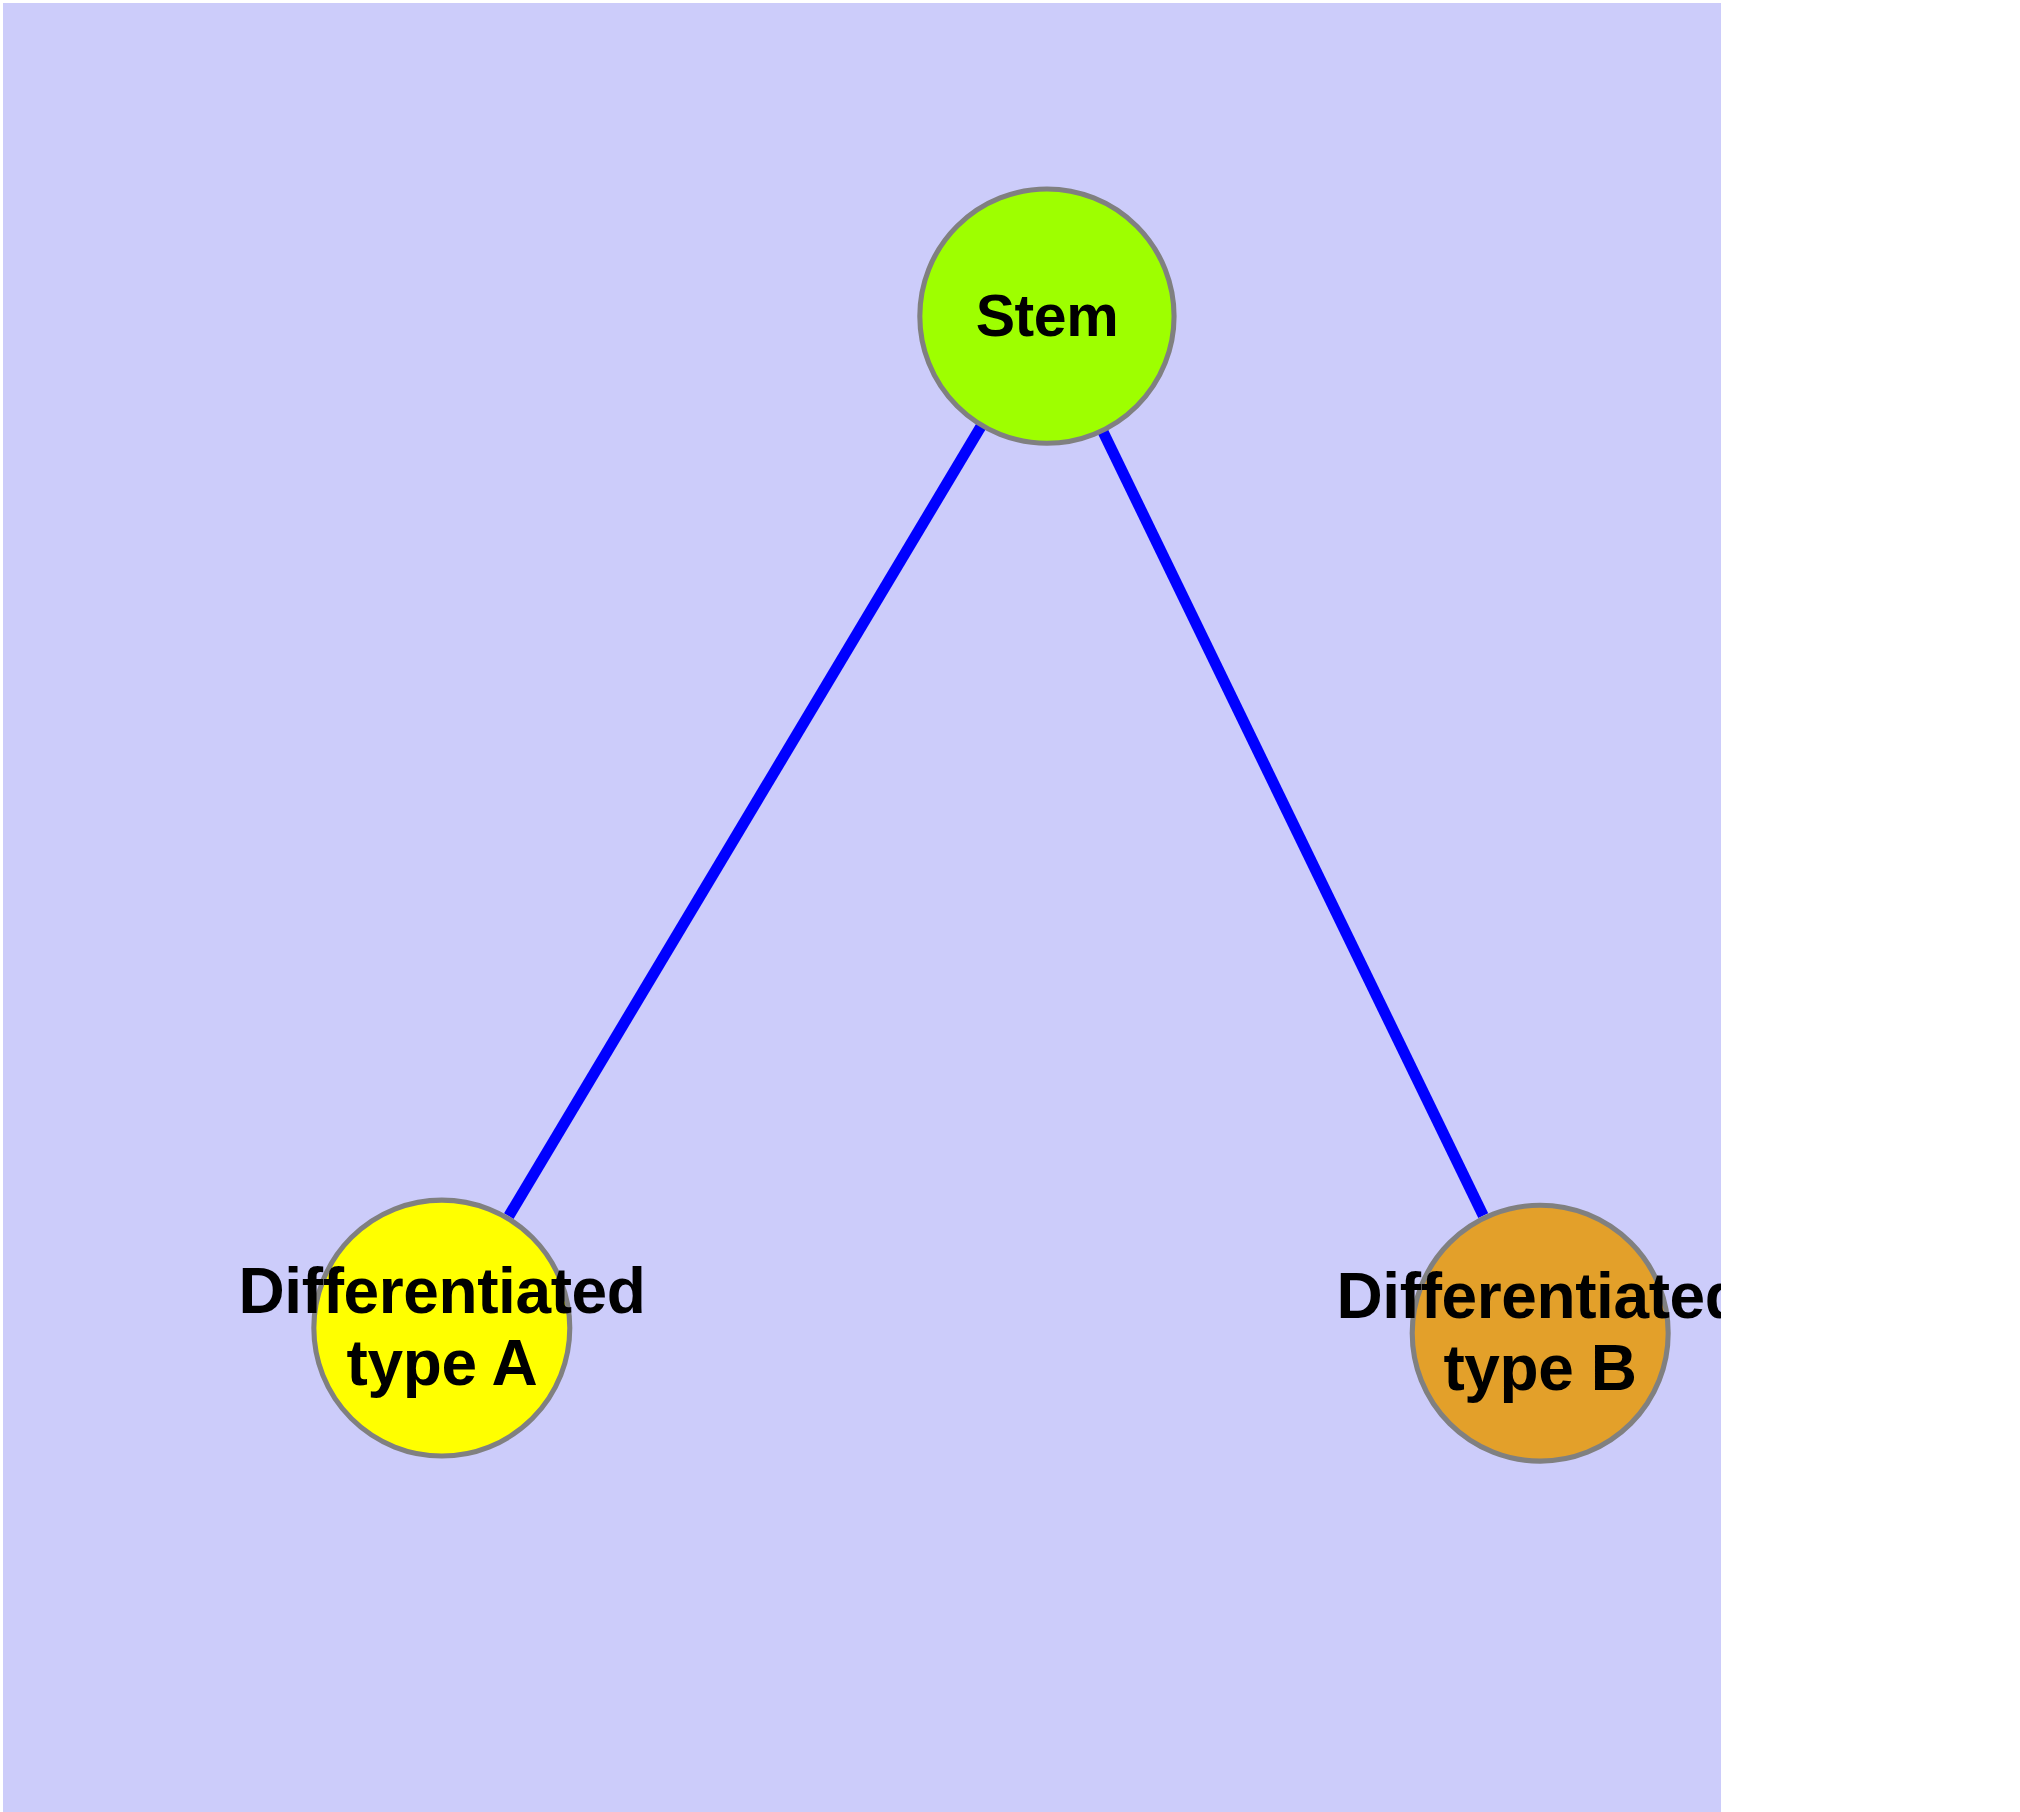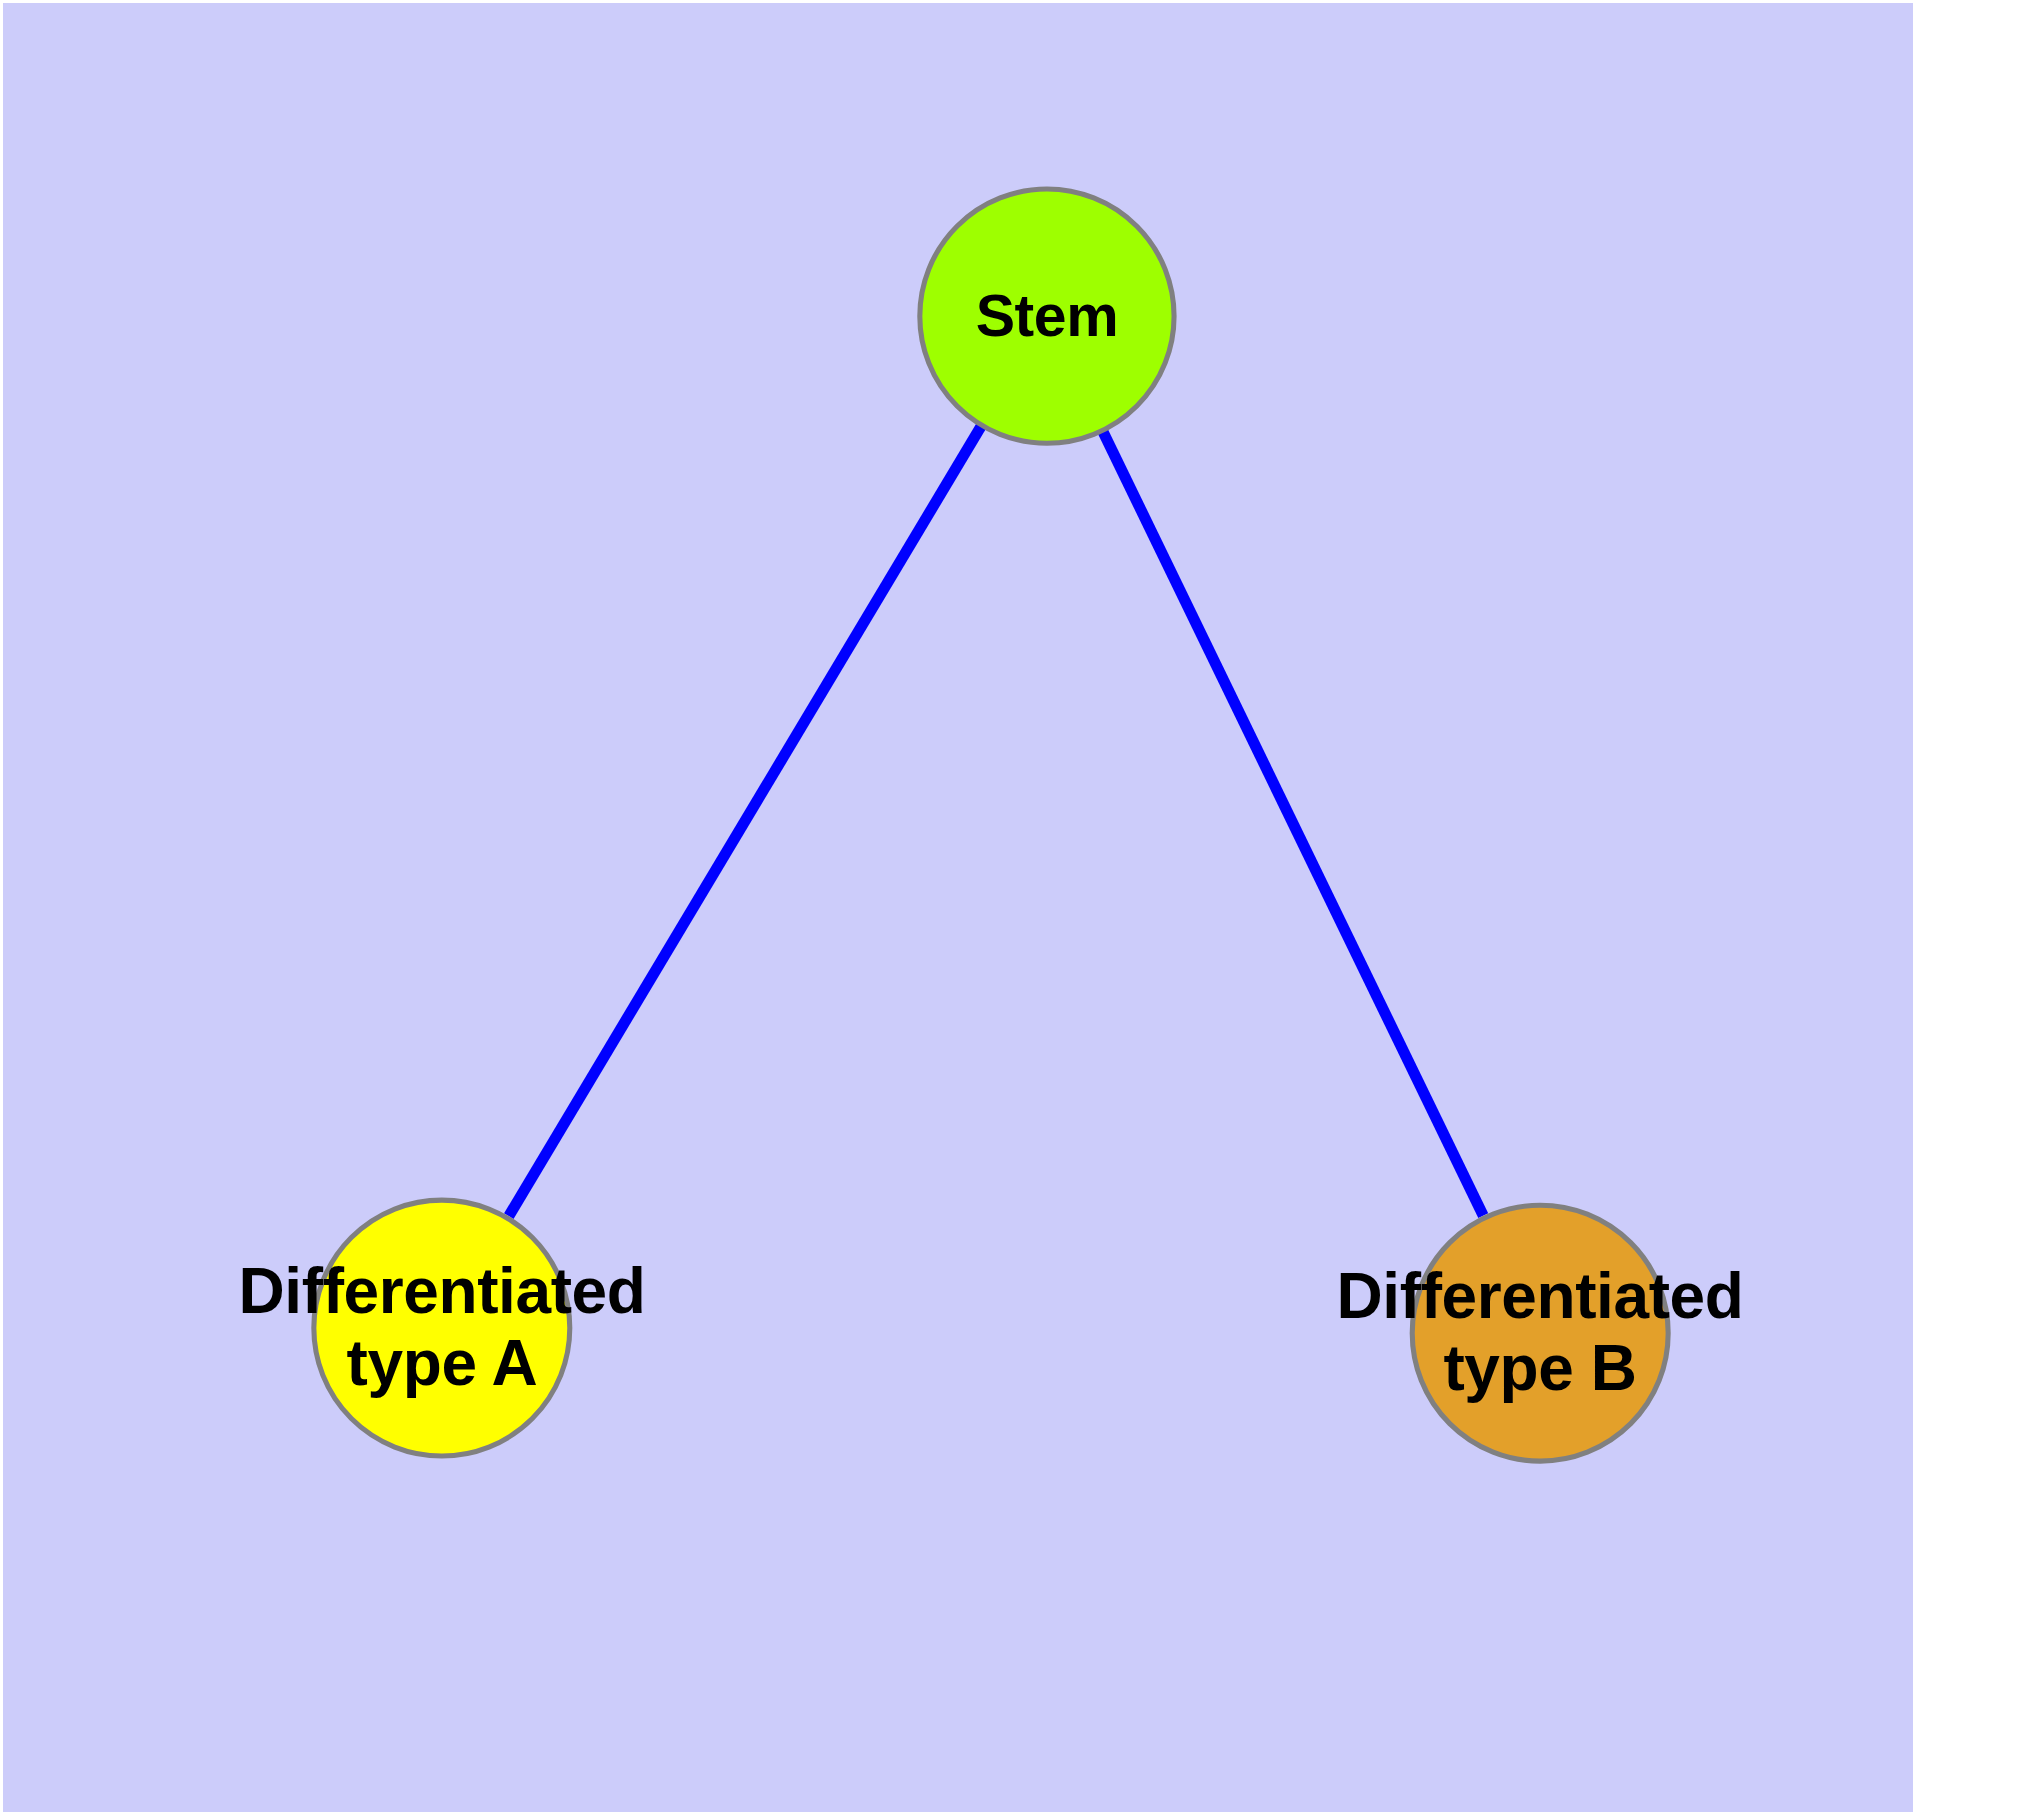--- a/index.html
+++ b/index.html
@@ -3,21 +3,21 @@
 <meta charset="utf-8">
 <title>Cell Differentiation Graph</title>
 <style>
   html, body {
     margin: 0;
     padding: 0;
     background: #ffffff;
   }
   #canvas {
     position: relative;
-    width: 1913px;
+    width: 1721px;
     height: 1812px;
     background: #ffffff;
     overflow: hidden;
     font-family: "Liberation Sans", "DejaVu Sans", sans-serif;
   }
   #plot-bg {
     position: absolute;
     left: 2.5px;
     top: 2.5px;
     width: 2018px;

